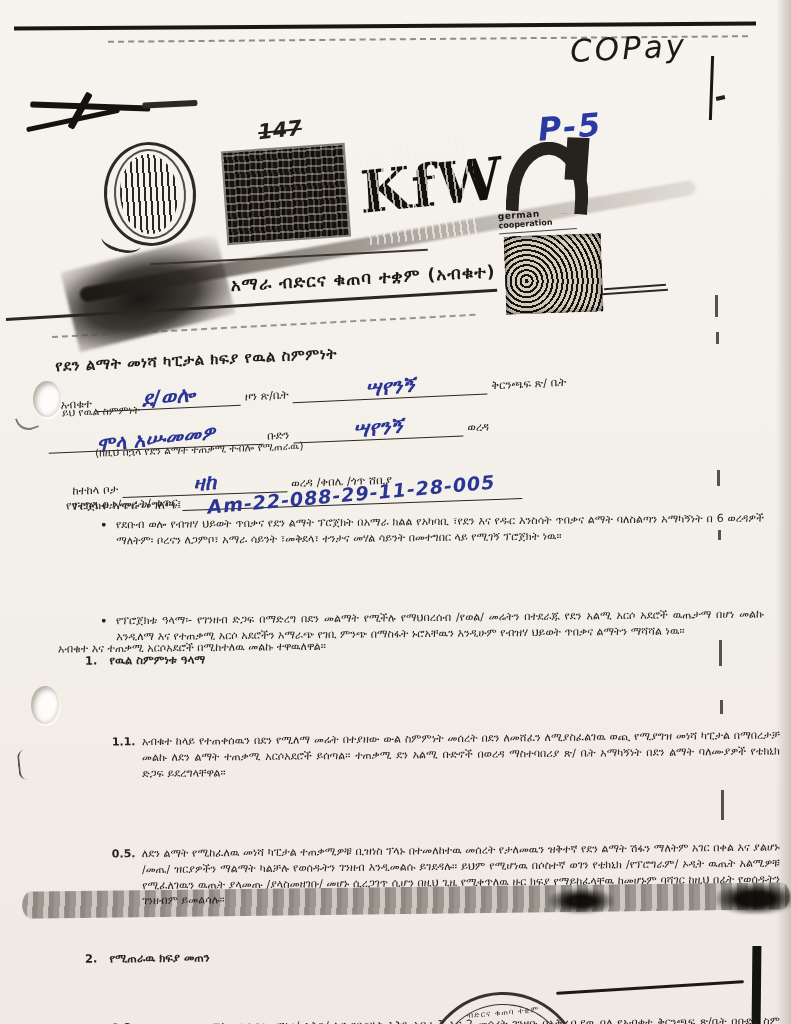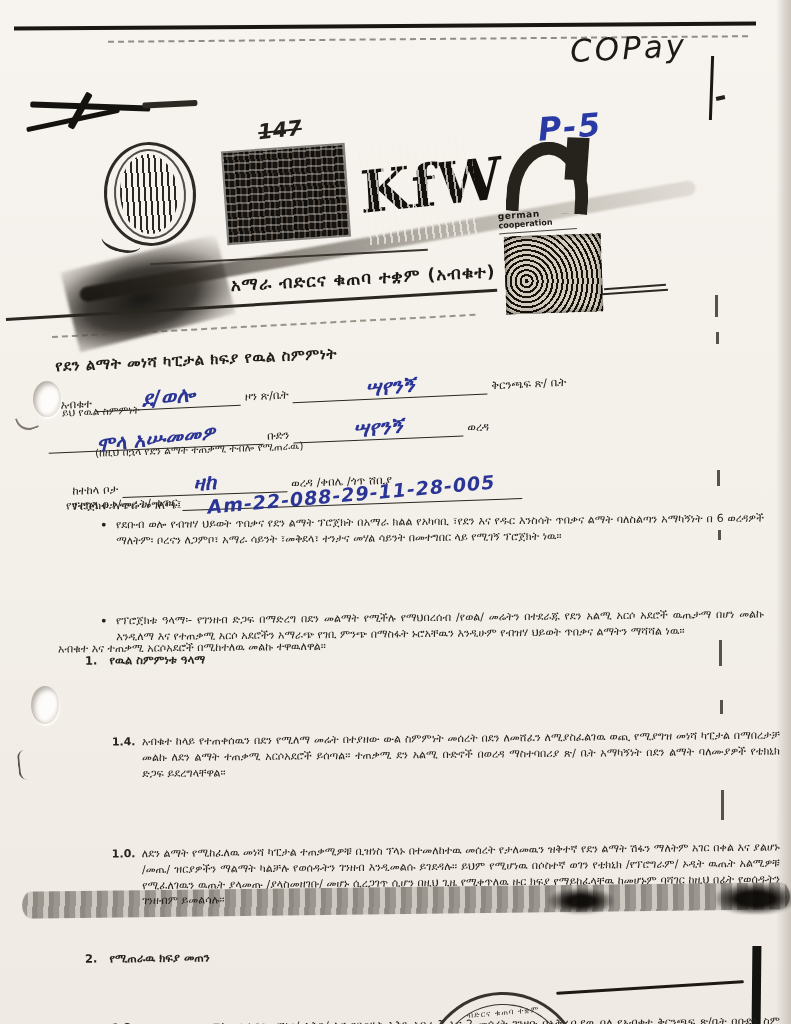--- a/index.html
+++ b/index.html
@@ -222,25 +222,25 @@
   <div class="par bullet" style="left:100px;top:578px;width:648px;">የፕሮጀክቱ ዓላማ፡- የገንዘብ ድጋፍ በማድረግ በደን መልማት የሚችሉ የማህበረሰብ /የወል/ መሬትን በተደራጁ የደን አልሚ አርሶ አደሮች ዉጤታማ በሆነ መልኩ እንዲለማ እና የተጠቃሚ አርሶ አደሮችን አማራጭ የገቢ ምንጭ በማስፋት ኑሮአቸዉን እንዲሁም የብዝሃ ህይወት ጥበቃና ልማትን ማሻሻል ነዉ።</div>
 
   <div class="par" style="left:58px;top:638px;width:680px;">አብቁተ እና ተጠቃሚ አርሶአደሮች በሚከተለዉ መልኩ ተዋዉለዋል።</div>
 
   <div class="sechead" style="left:85px;top:653px;">
     <span class="no">1.</span>
     <span>የዉል ስምምነቱ ዓላማ</span>
   </div>
 
   <div class="par item" style="left:112px;top:668px;width:638px;">
-    <span class="no">1.4.</span>
+    <span class="no">1.1.</span>
     <span>አብቁተ ከላይ የተጠቀሰዉን በደን የሚለማ መሬት በተያዘው ውል ስምምነት መሰረት በደን ለመሸፈን ለሚያስፈልገዉ ወጪ የሚያግዝ መነሻ ካፒታል በማበረታቻ መልኩ ለደን ልማት ተጠቃሚ አርሶአደሮች ይሰጣል። ተጠቃሚ ደን አልሚ ቡድኖች በወረዳ ማስተባበሪያ ጽ/ ቤት አማካኝነት በደን ልማት ባለሙያዎች የቴክኒክ ድጋፍ ይደረግላቸዋል።</span>
   </div>
   <div class="par item" style="left:112px;top:732px;width:638px;">
-    <span class="no">1.0.</span>
+    <span class="no">0.5.</span>
     <span>ለደን ልማት የሚከፈለዉ መነሻ ካፒታል ተጠቃሚዎቹ ቢዝነስ ፕላኑ በተመለከተዉ መሰረት የታለመዉን ዝቅተኛ የደን ልማት ሽፋን ማለትም አገር በቀል እና ያልሆኑ /መጤ/ ዝርያዎችን ማልማት ካልቻሉ የወሰዱትን ገንዘብ እንዲመልሱ ይገደዳሉ። ይህም የሚሆነዉ በሶስተኛ ወገን የቴክኒክ /የፕሮግራም/ ኦዲት ዉጤት አልሚዎቹ የሚፈለገዉን ዉጤት ያላመጡ /ያላስመዘገቡ/ መሆኑ ሲረጋገጥ ሲሆን በዚህ ጊዜ የሚቀጥለዉ ዙር ክፍያ የማይከፈላቸዉ ከመሆኑም ባሻገር ከዚህ በፊት የወሰዱትን ገንዘብም ይመልሳሉ።</span>
   </div>
   <div class="par item" style="left:112px;top:843px;width:638px;">
     <span class="no">1.3.</span>
     <span>በፀደቀዉ የደን ልማት አስተዳደር ፕላን/ እቅድ/ እና የቢዝነስ እቅድ አባሪ 1 እና 2 መሰረት ገንዘቡ በአቅራቢያዉ ባለ የአብቁተ ቅርንጫፍ ጽ/ቤት በቡድኑ ስም በተከፈተ የቁጠባ ሂሳብ /ቋት/አካዉንት/ ቁጥር በተከፋፈለ ጊዜ ክፍያ ( ከታች በአንቀጽ 2.2 በተቀመጠዉ የክፍያ ሁኔታ) መሰረት ገቢ ይደረጋል።</span>
   </div>
 
   <div class="smudge"></div>
   <div class="smudge-blob1"></div>
   <div class="smudge-blob2"></div>

